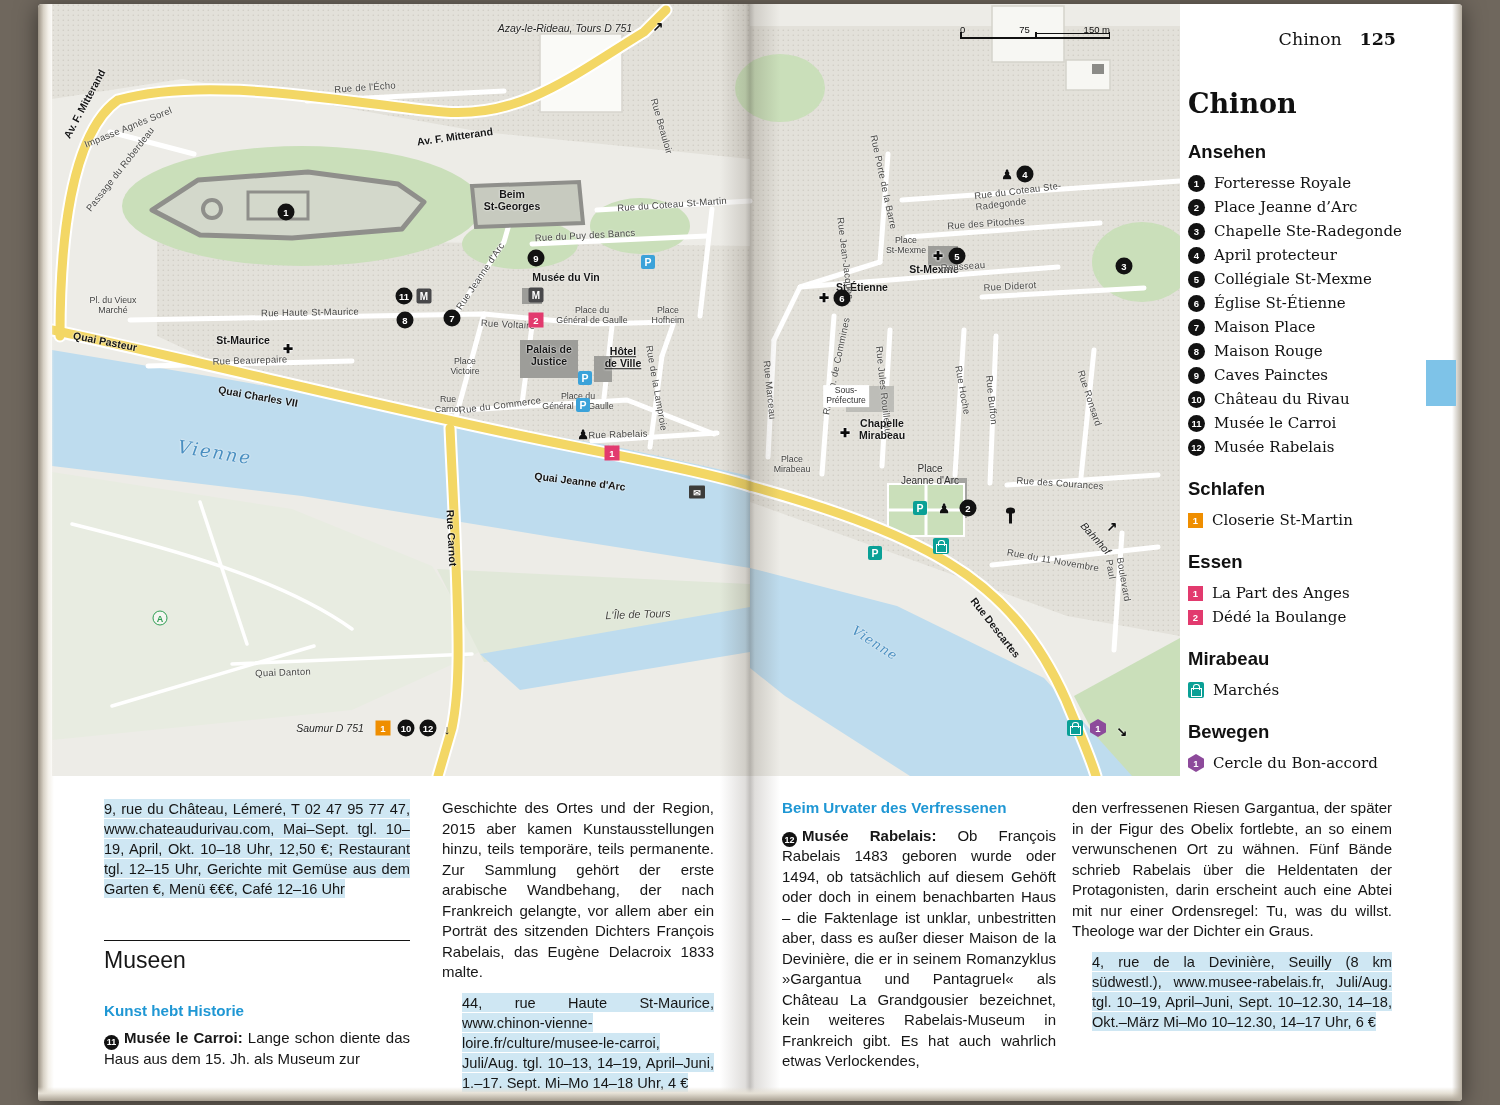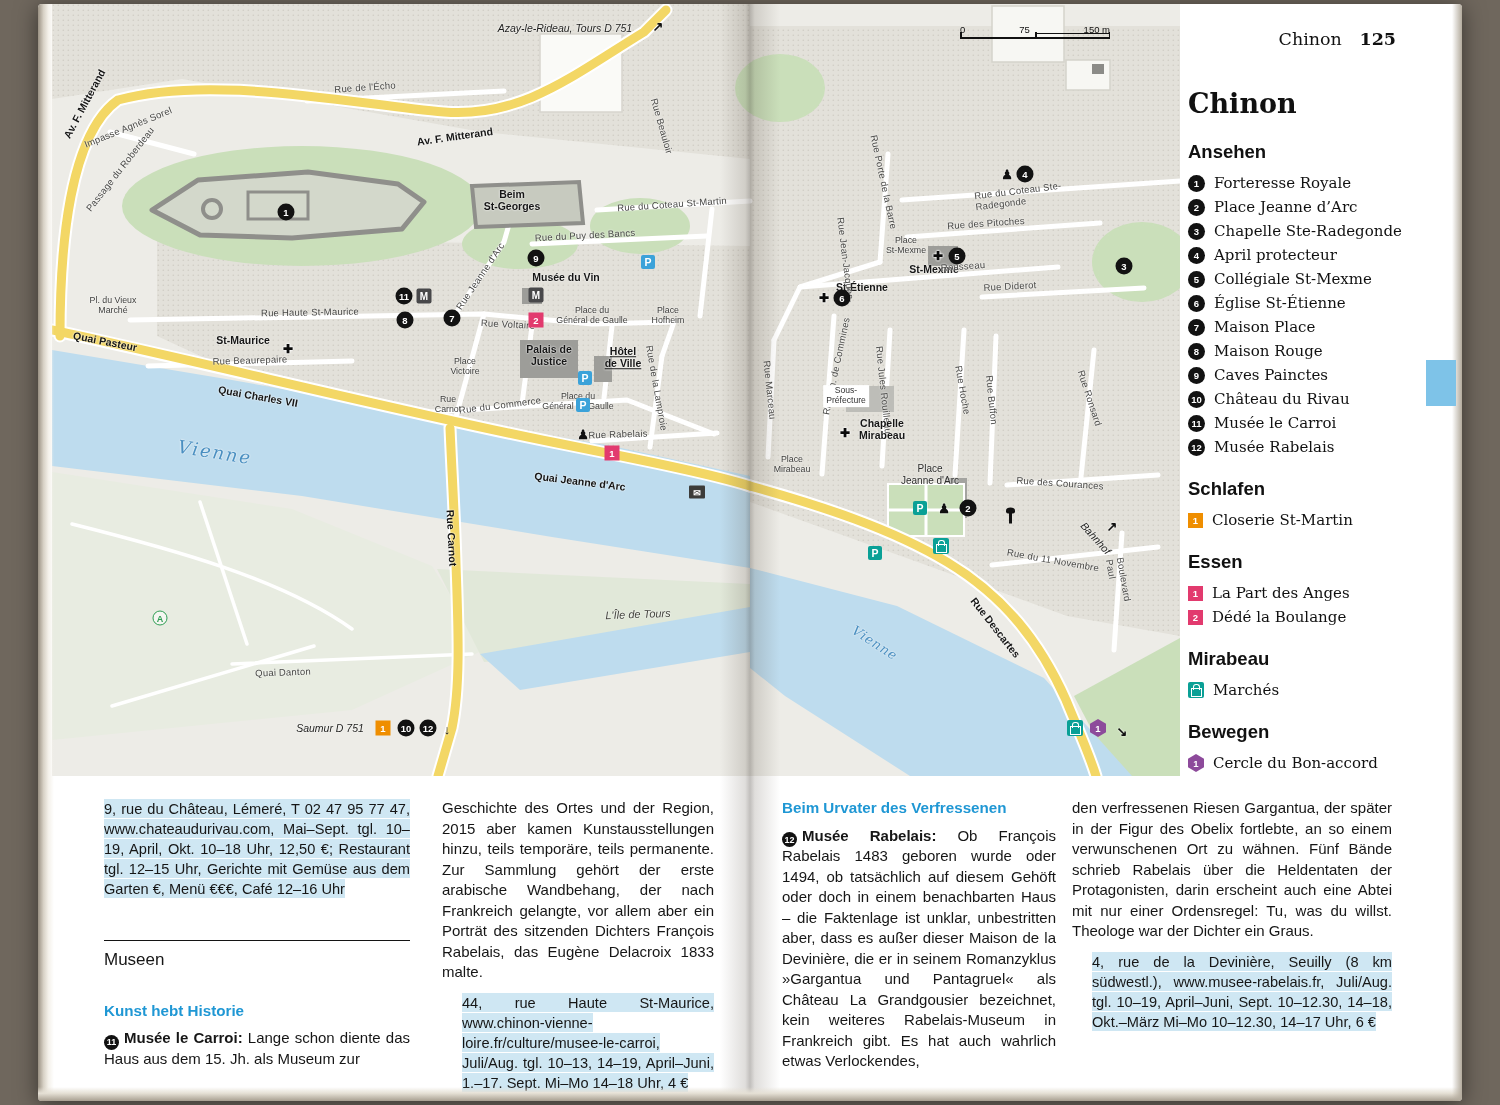--- a/index.html
+++ b/index.html
@@ -66,21 +66,21 @@
      font-family:"DejaVu Serif",serif;font-size:15px;}
   .bookmark{position:absolute;right:6px;top:356px;width:30px;height:46px;background:#7ec3e8;z-index:45;}
   
   .textzone{position:absolute;inset:0;}
   .col{position:absolute;top:794px;font-family:"Liberation Sans",sans-serif;font-size:15px;
        line-height:20.5px;color:#161616;text-align:justify;}
   .c1{left:66px;width:306px;} .c2{left:404px;width:272px;}
   .c3{left:744px;width:274px;} .c4{left:1034px;width:320px;}
   .info{margin:0;font-size:14.6px;line-height:20px;}
   .info span{background:#cfe7f3;-webkit-box-decoration-break:clone;box-decoration-break:clone;padding:1.5px 0;}
-  .sechead{margin-top:42px;border-top:1.6px solid #141414;padding-top:9px;font-size:17px;text-align:left;}
+  .sechead{margin-top:42px;border-top:1.6px solid #141414;padding-top:9px;font-size:23px;text-align:left;}
   .subhead{margin-top:32px;margin-bottom:7px;font-weight:bold;color:#1f97d4;font-size:15.2px;text-align:left;}
   .c3 .subhead{margin-top:0;}
   p.body{margin:0;}
   p.body+.info{margin-top:10px;padding-left:20px;}
   .sechead+ .subhead{margin-top:30px;}
   .mnum{display:inline-flex;width:15px;height:15px;border-radius:50%;background:#111;color:#fff;
      align-items:center;justify-content:center;font-size:9px;font-weight:bold;margin-right:5px;
      transform:translateY(2px);}
   
   .gutter{position:absolute;top:0;bottom:0;left:682px;width:60px;z-index:40;pointer-events:none;

